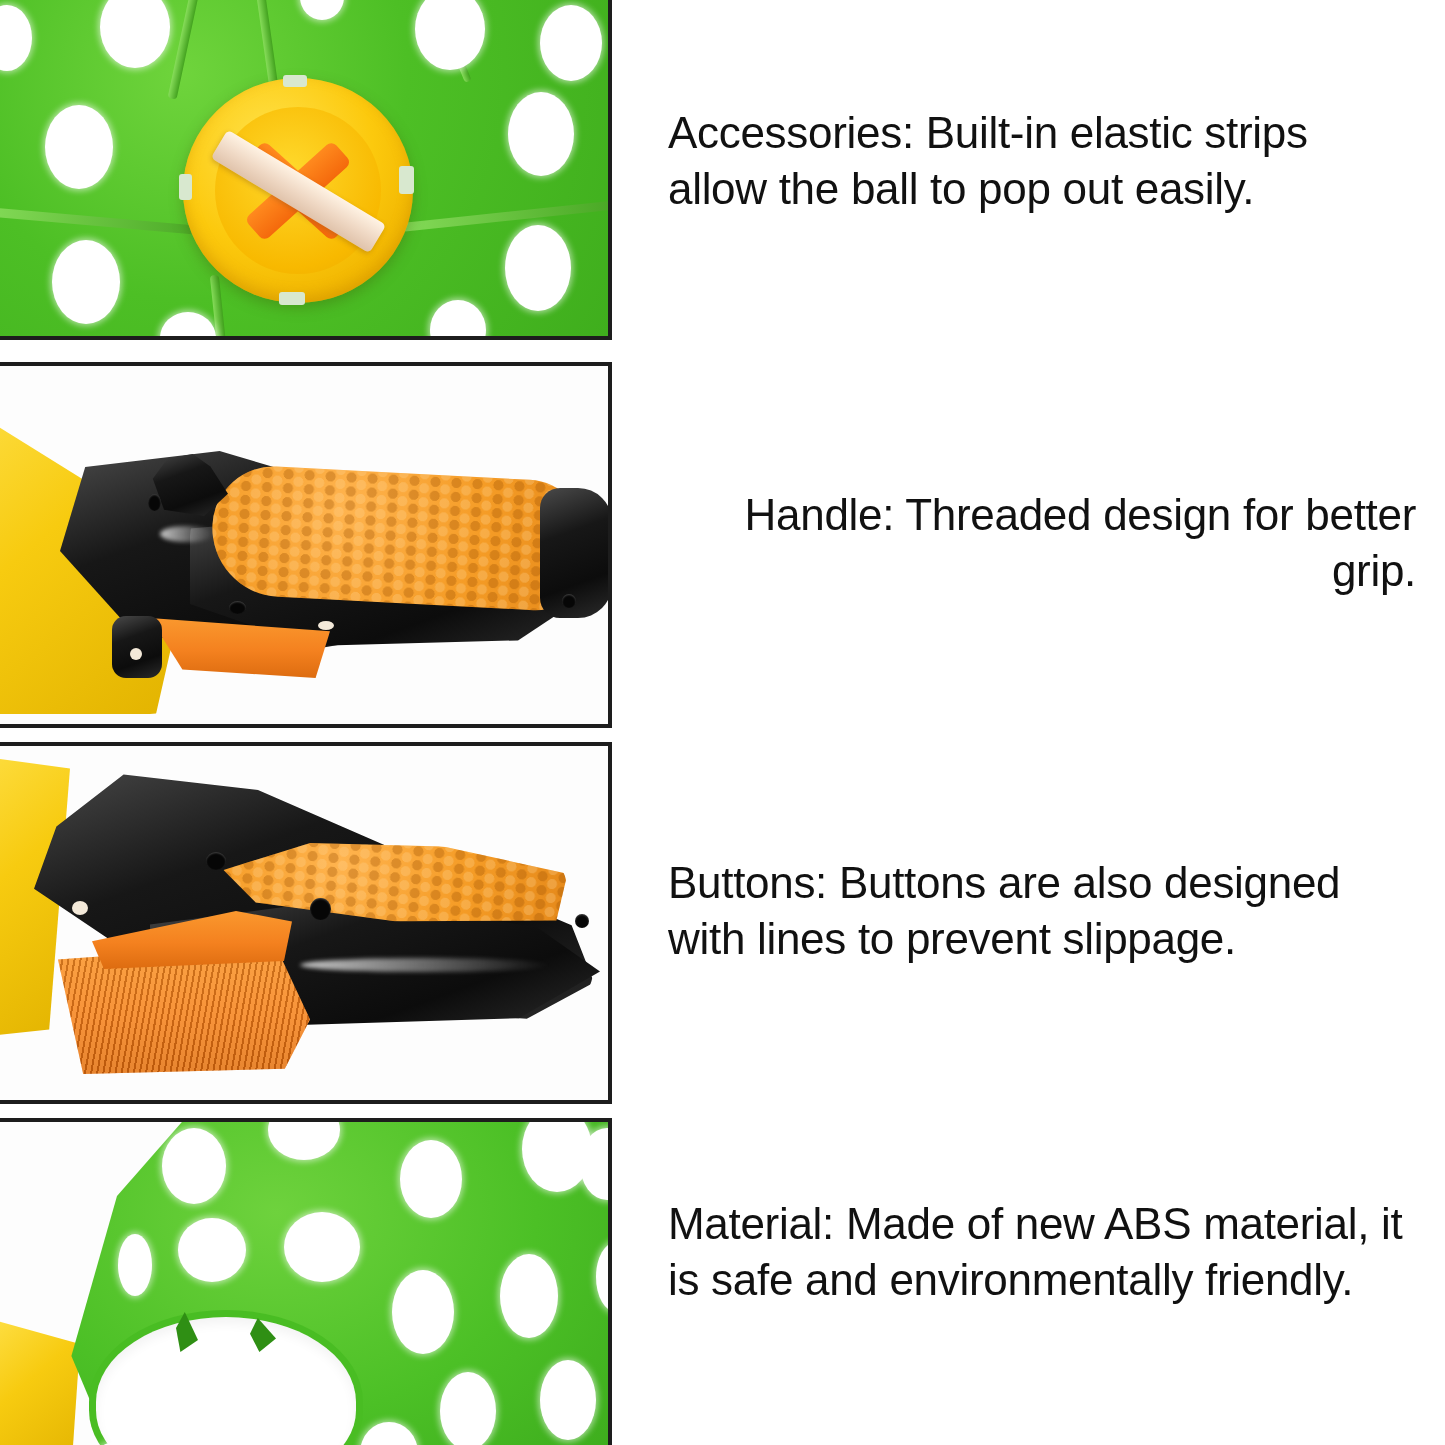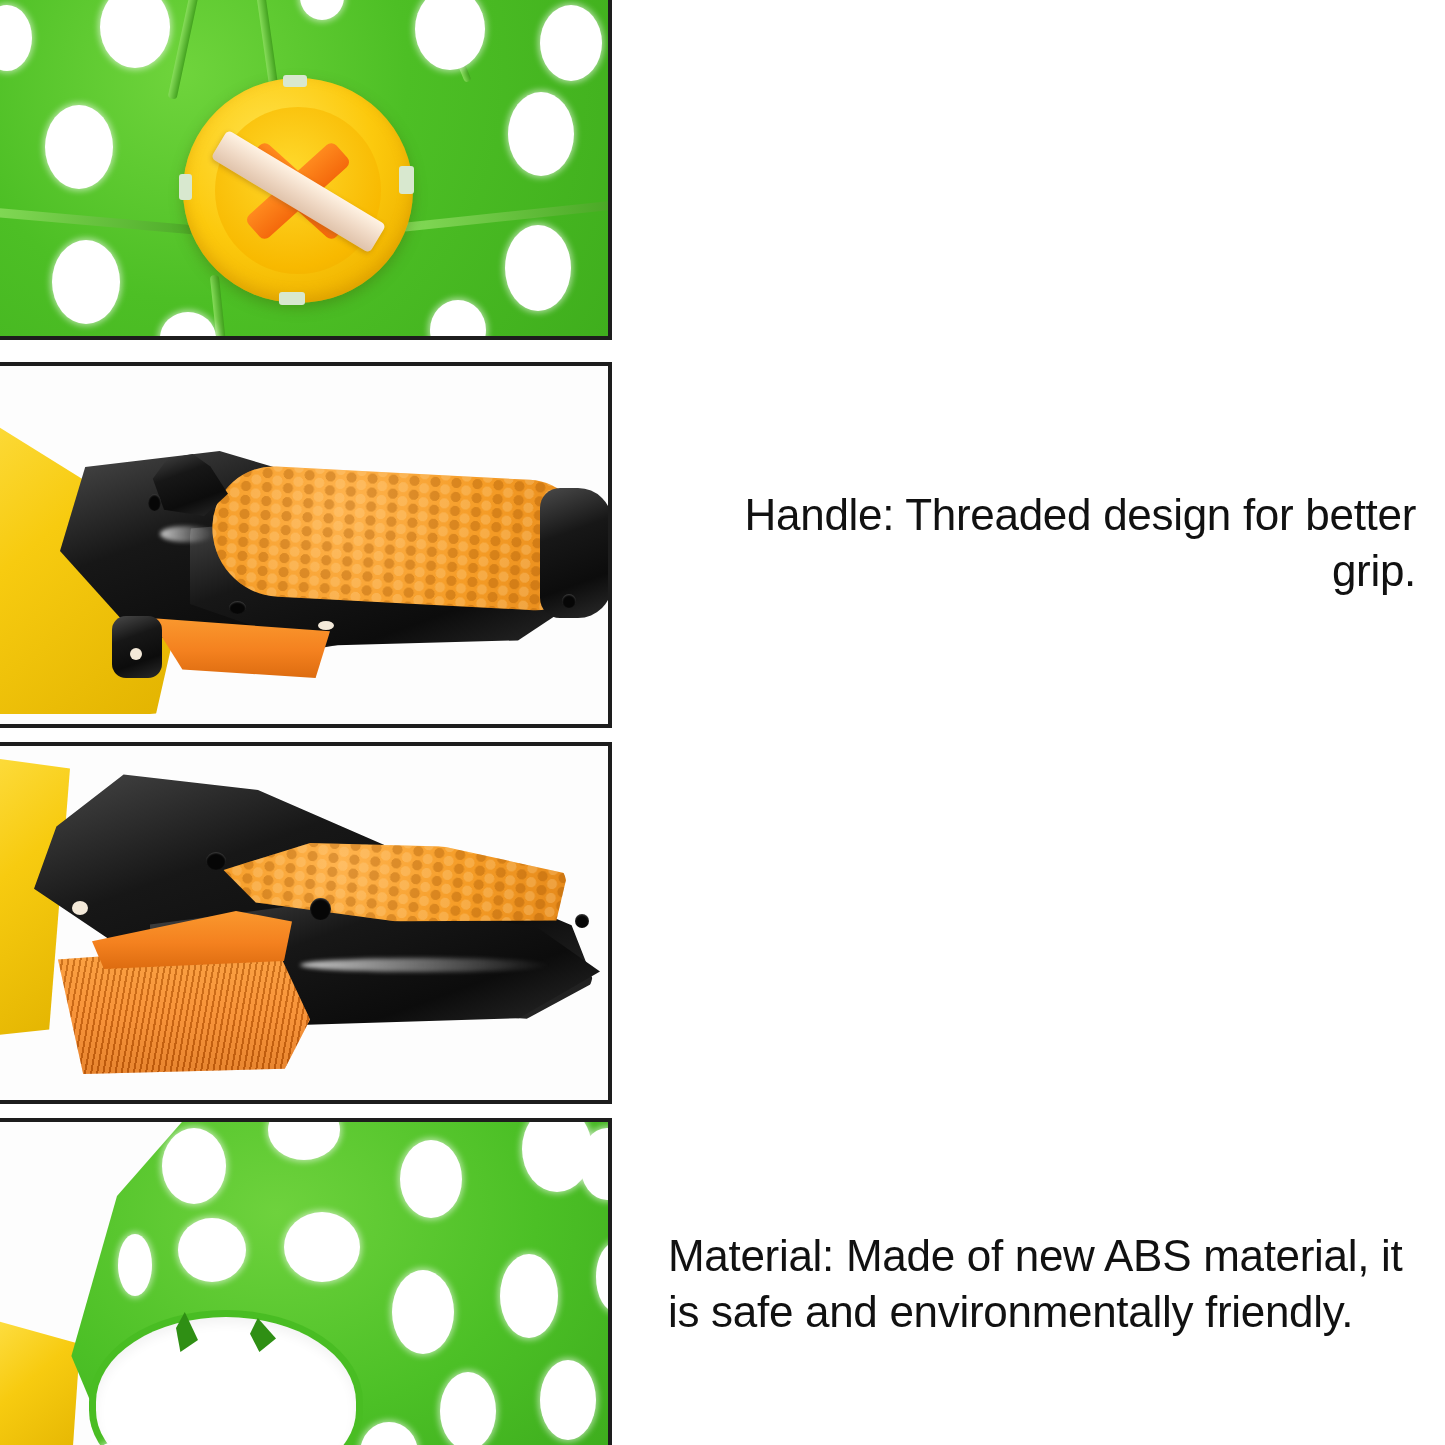--- a/index.html
+++ b/index.html
@@ -126,21 +126,21 @@
     width:748px;
     color:#111111;
     font-size:44px;
     line-height:1.28;
     letter-spacing:-0.3px;
     font-family:"Liberation Sans", sans-serif;
   }
   #cap-accessories{top:105px;}
   #cap-handle{top:487px;text-align:right;}
   #cap-buttons{top:855px;}
-  #cap-material{top:1228px;}
+  #cap-material{top:1196px;}
 </style>
 </head>
 <body>
 
 <div class="sheet">
 
   <div class="panel" id="panel-accessories">
     <div class="photo">
       <div class="green-field"></div>
 
@@ -286,19 +286,21 @@
       <div class="hole" style="left:440px;top:250px;width:56px;height:78px;"></div>
       <div class="hole" style="left:540px;top:238px;width:56px;height:80px;"></div>
       <div class="hole" style="left:360px;top:300px;width:58px;height:62px;"></div>
 
       <div class="hole" style="left:190px;top:306px;width:50px;height:58px;"></div>
       <div class="hole" style="left:92px;top:320px;width:46px;height:48px;"></div>
       <div class="hole" style="left:596px;top:120px;width:40px;height:70px;"></div>
     </div>
   </div>
 
+  <div class="caption" id="cap-accessories">Accessories: Built-in elastic strips allow the ball to pop out easily.</div>
 
   <div class="caption" id="cap-handle">Handle: Threaded design for better grip.</div>
 
+  <div class="caption" id="cap-buttons">Buttons: Buttons are also designed with lines to prevent slippage.</div>
 
   <div class="caption" id="cap-material">Material: Made of new ABS material, it is safe and environmentally friendly.</div>
 
 </div>
 
 </body></html>

